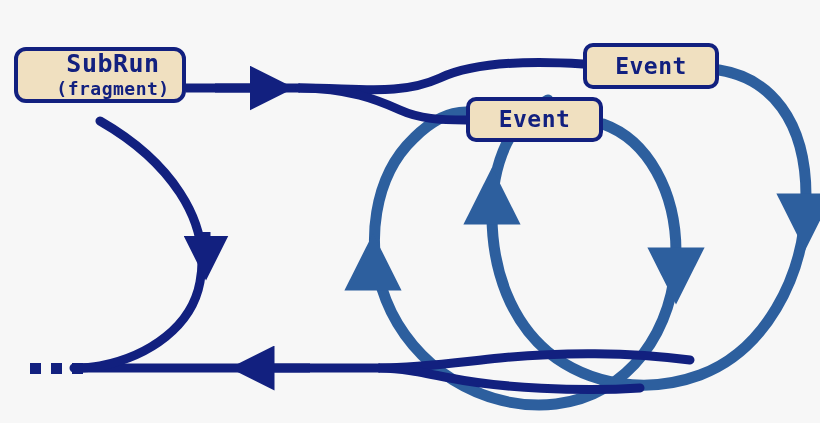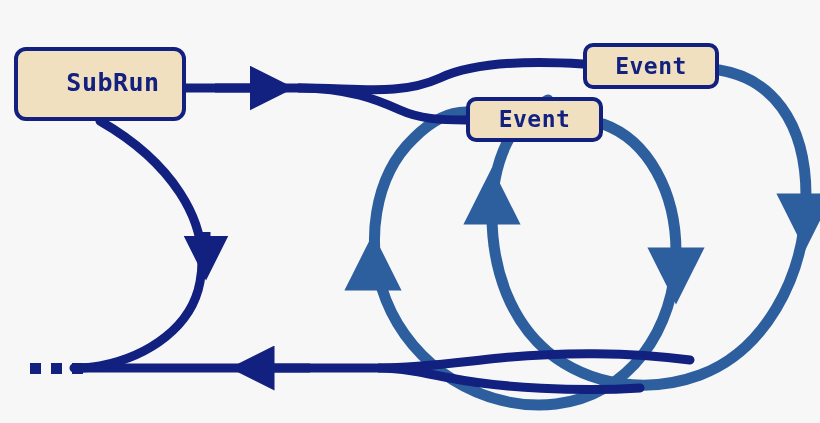--- a/index.html
+++ b/index.html
@@ -42,21 +42,21 @@
   }
   .node-sub {
     font-weight: bold;
     letter-spacing: 0.5px;
     line-height: 1.05;
   }
   #node-subrun {
     left: 14px;
     top: 47px;
     width: 172px;
-    height: 74px;
+    height: 56px;
     border-radius: 12px;
     padding-left: 26px;
   }
   #node-subrun .node-title { font-size: 25px; margin-bottom: 2px; }
   #node-subrun .node-sub   { font-size: 18px; }
   #node-event-1 {
     left: 583px;
     top: 43px;
     width: 136px;
     height: 46px;
@@ -139,20 +139,21 @@
 
     <g>
       <rect x="30" y="363" width="11" height="11" fill="#12207f"></rect>
       <rect x="51" y="363" width="11" height="11" fill="#12207f"></rect>
       <rect x="72" y="363" width="11" height="11" fill="#12207f"></rect>
     </g>
   </svg>
 
   <div class="node" id="node-subrun">
     <div class="node-title">SubRun</div>
+    <div class="node-sub">(fragment)</div>
   </div>
 
   <div class="node" id="node-event-1">
     <div class="node-title">Event</div>
   </div>
 
   <div class="node" id="node-event-2">
     <div class="node-title">Event</div>
   </div>
 

